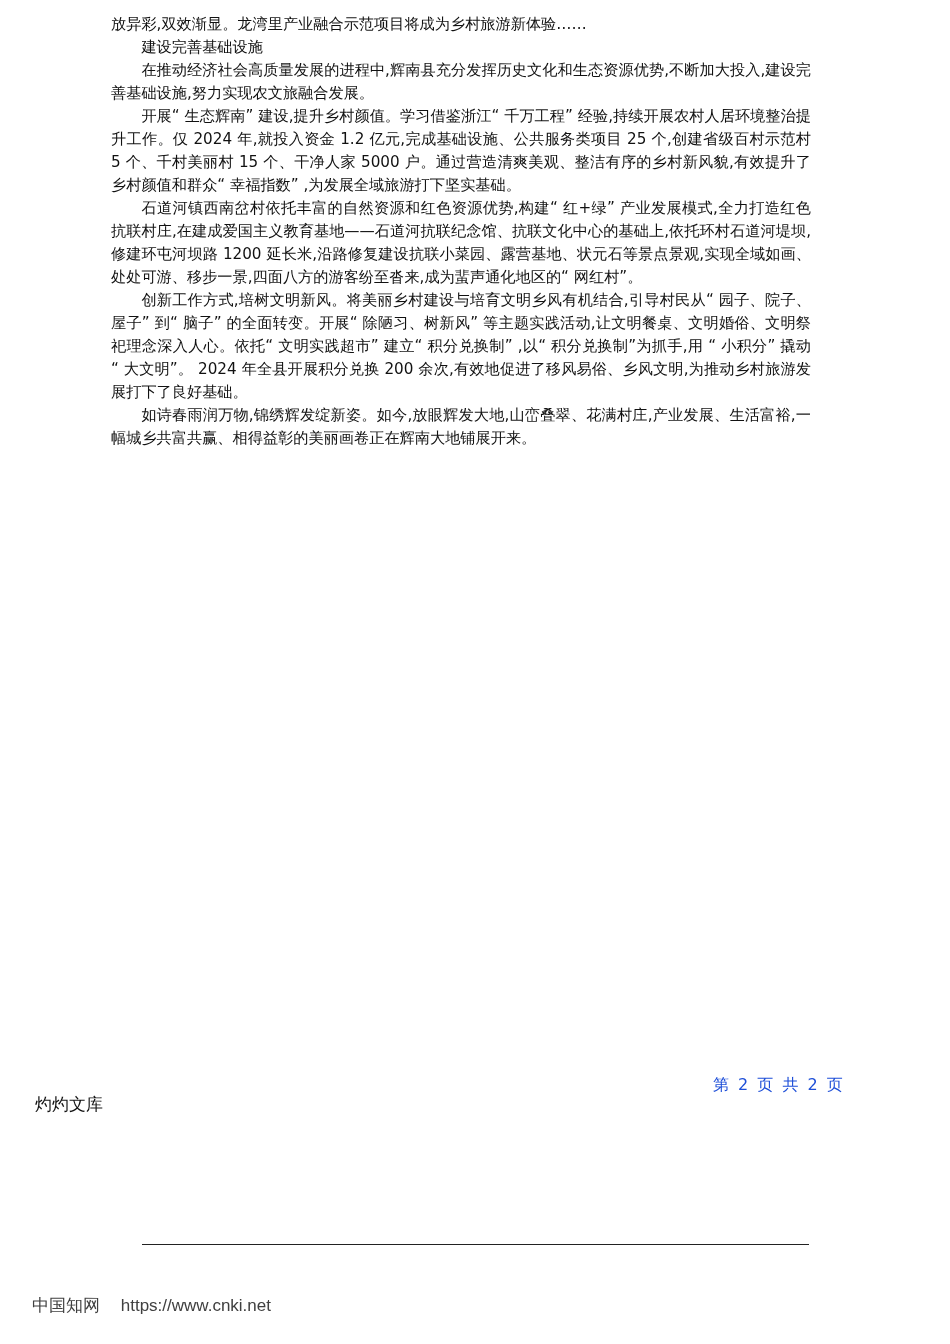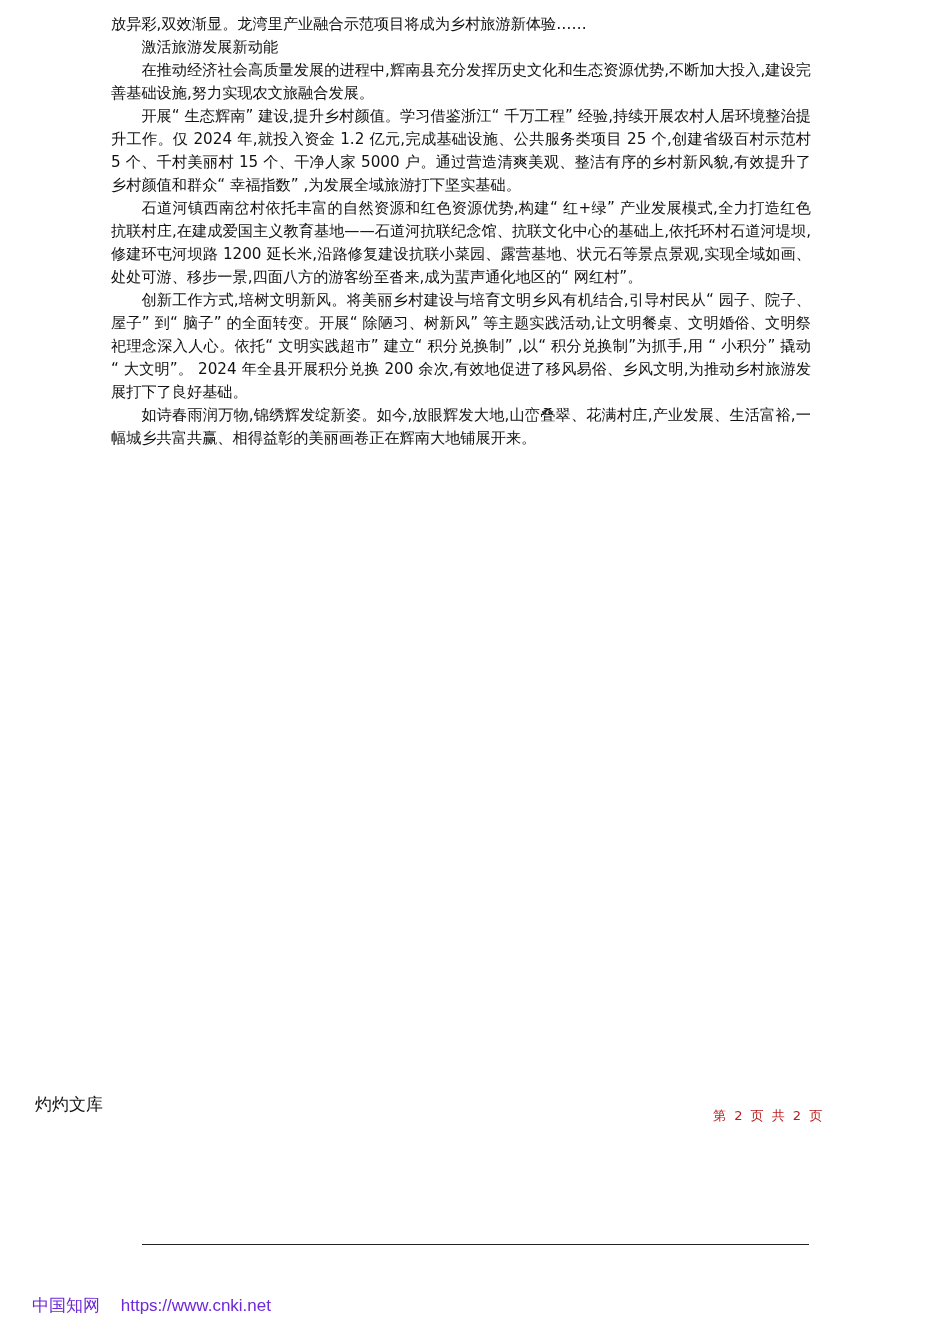--- a/index.html
+++ b/index.html
@@ -33,25 +33,24 @@
       text-indent: 0;
     }
     .heading-line {
       margin: 0;
       text-indent: 2em;
     }
     .page-number {
       position: absolute;
       left: 713px;
       top: 1075px;
-      font-size: 13px;
-      color: #b91c1c;
+      font-size: 16px;
+      color: #1d4ed8;
       letter-spacing: 1px;
       word-spacing: 2px;
-      margin-top: 32px;
     }
     .watermark {
       position: absolute;
       left: 0px;
       top: 1093px;
       font-size: 17px;
       color: #111111;
       padding-left: 35px;
     }
     .footer-rule {
@@ -60,36 +59,36 @@
       top: 1244px;
       width: 667px;
       height: 1px;
       background: #222222;
     }
     .cnki {
       position: absolute;
       left: 32px;
       top: 1294px;
       font-size: 17px;
-      color: #6d28d9;
+      color: #404040;
       font-family: "Liberation Sans", sans-serif;
     }
     .cnki .cnki-name {
       margin-right: 16px;
     }
     .cnki .cnki-url {
       font-size: 17px;
     }
   </style>
 </head>
 <body>
 
 <div class="page-body">
   <p class="para noindent">放异彩,双效渐显。龙湾里产业融合示范项目将成为乡村旅游新体验……</p>
-  <p class="heading-line">激活旅游发展新动能</p>
+  <p class="heading-line">建设完善基础设施</p>
   <p class="para">在推动经济社会高质量发展的进程中,辉南县充分发挥历史文化和生态资源优势,不断加大投入,建设完善基础设施,努力实现农文旅融合发展。</p>
   <p class="para">开展“ 生态辉南” 建设,提升乡村颜值。学习借鉴浙江“ 千万工程” 经验,持续开展农村人居环境整治提升工作。仅 2024 年,就投入资金 1.2 亿元,完成基础设施、公共服务类项目 25 个,创建省级百村示范村 5 个、千村美丽村 15 个、干净人家 5000 户。通过营造清爽美观、整洁有序的乡村新风貌,有效提升了乡村颜值和群众“ 幸福指数” ,为发展全域旅游打下坚实基础。</p>
   <p class="para">石道河镇西南岔村依托丰富的自然资源和红色资源优势,构建“ 红+绿” 产业发展模式,全力打造红色抗联村庄,在建成爱国主义教育基地——石道河抗联纪念馆、抗联文化中心的基础上,依托环村石道河堤坝,修建环屯河坝路 1200 延长米,沿路修复建设抗联小菜园、露营基地、状元石等景点景观,实现全域如画、处处可游、移步一景,四面八方的游客纷至沓来,成为蜚声通化地区的“ 网红村”。</p>
   <p class="para">创新工作方式,培树文明新风。将美丽乡村建设与培育文明乡风有机结合,引导村民从“ 园子、院子、屋子” 到“ 脑子” 的全面转变。开展“ 除陋习、树新风” 等主题实践活动,让文明餐桌、文明婚俗、文明祭祀理念深入人心。依托“ 文明实践超市” 建立“ 积分兑换制” ,以“ 积分兑换制”为抓手,用 “ 小积分” 撬动 “ 大文明”。 2024 年全县开展积分兑换 200 余次,有效地促进了移风易俗、乡风文明,为推动乡村旅游发展打下了良好基础。</p>
   <p class="para">如诗春雨润万物,锦绣辉发绽新姿。如今,放眼辉发大地,山峦叠翠、花满村庄,产业发展、生活富裕,一幅城乡共富共赢、相得益彰的美丽画卷正在辉南大地铺展开来。</p>
 </div>
 
 <div class="page-number">第 2 页 共 2 页</div>
 
 <div class="watermark">灼灼文库</div>

